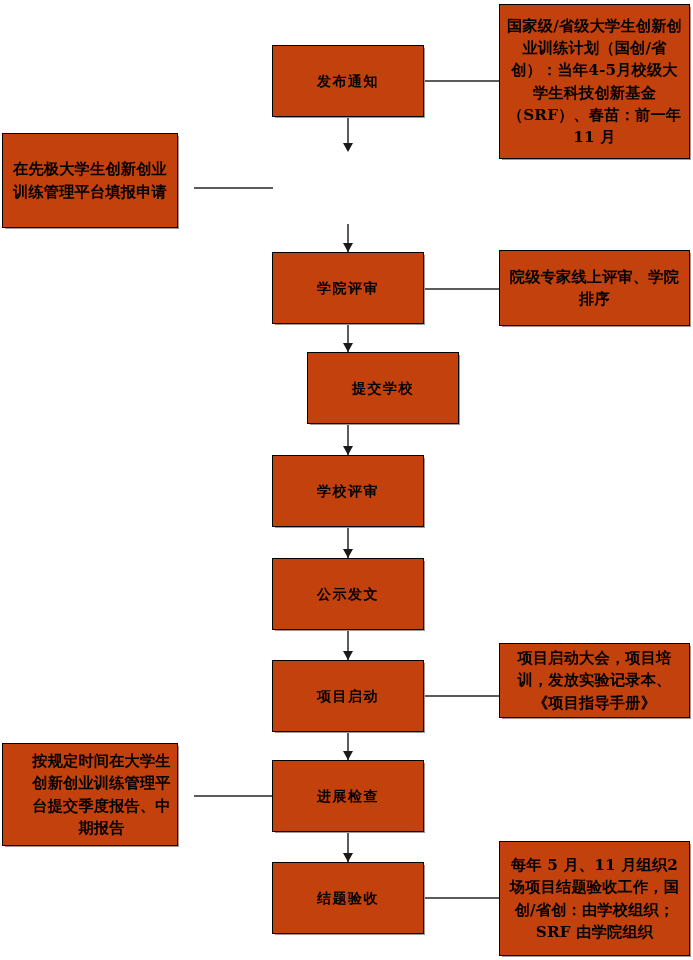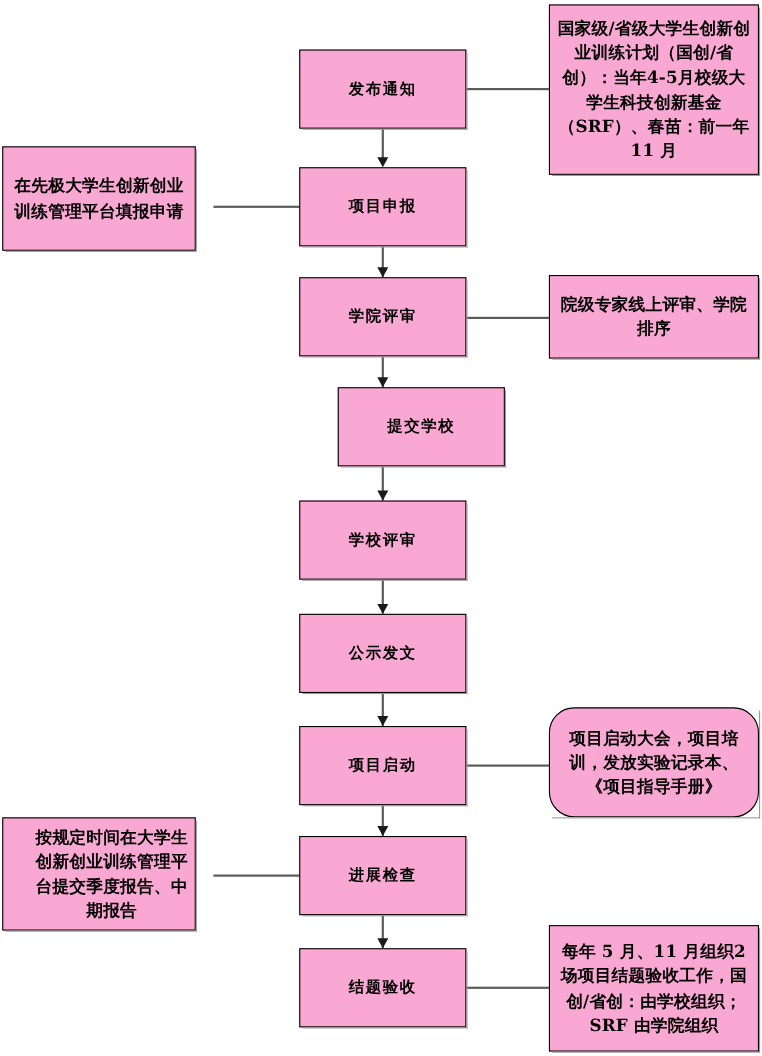--- a/index.html
+++ b/index.html
@@ -17,21 +17,21 @@
   #canvas {
     position: absolute;
     left: 0; top: 0;
     width: 693px;
     height: 960px;
   }
   .node {
     position: absolute;
     box-sizing: border-box;
     border: 1.4px solid #000000;
-    background: #f9a8d4;
+    background: #c2410c;
     display: flex;
     align-items: center;
     justify-content: flex-end;
     text-align: center;
     color: #000000;
     z-index: 3;
   }
   
   .node::after {
     content: "";
@@ -87,21 +87,21 @@
   #n-school     { top: 455px; }
   #n-public     { top: 558px; }
   #n-start      { top: 660px; }
   #n-progress   { top: 760px; }
   #n-accept     { top: 862px; }
 
   
   #note-notice   { top: 4px;   height: 155px; }
   #note-platform { top: 133px; height: 95px;  }
   #note-review   { top: 250px; height: 76px;  }
-  #note-kickoff  { top: 643px; height: 100px; border-radius: 23px; }
+  #note-kickoff  { top: 643px; height: 75px; }
   #note-report   { top: 743px; height: 103px; padding-left: 23px; }
   #note-final    { top: 841px; height: 115px; }
 
   
   .conn {
     position: absolute;
     background: #5b5b5b;
     z-index: 1;
   }
   .conn.v { width: 2px; }
@@ -148,23 +148,20 @@
   <div class="conn h" style="left:194px; top:187px; width:79px;"></div>
   <div class="conn h" style="left:423px; top:288px; width:78px;"></div>
   <div class="conn h" style="left:423px; top:695px; width:78px;"></div>
   <div class="conn h" style="left:194px; top:795px; width:79px;"></div>
   <div class="conn h" style="left:423px; top:897px; width:78px;"></div>
 
   <div class="node proc" id="n-publish">
     <span class="txt">发布通知</span>
   </div>
 
-  <div class="node proc" id="n-apply">
-    <span class="txt">项目申报</span>
-  </div>
 
   <div class="node proc" id="n-college">
     <span class="txt">学院评审</span>
   </div>
 
   <div class="node proc" id="n-submit">
     <span class="txt">提交学校</span>
   </div>
 
   <div class="node proc" id="n-school">

